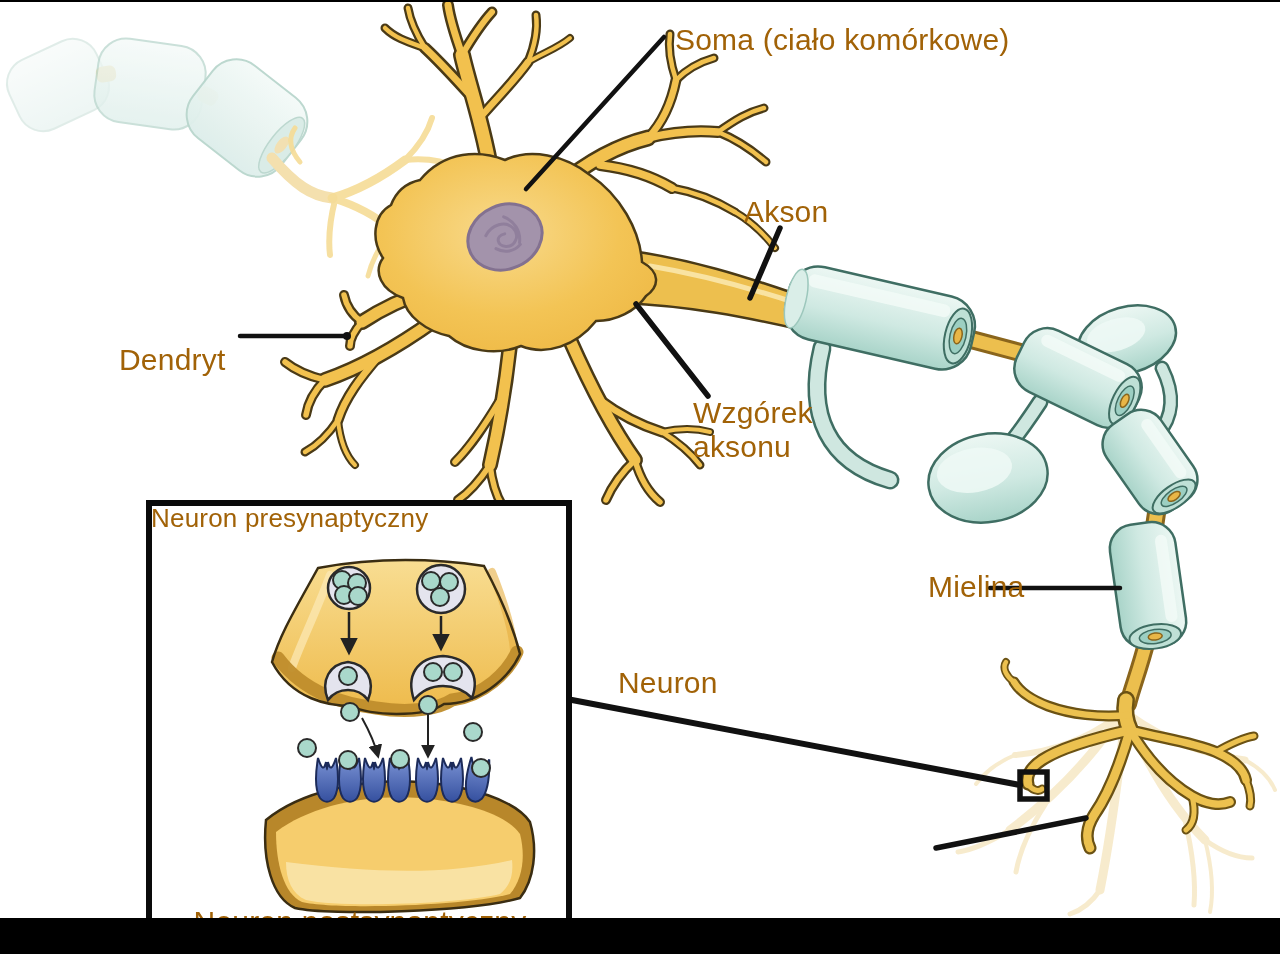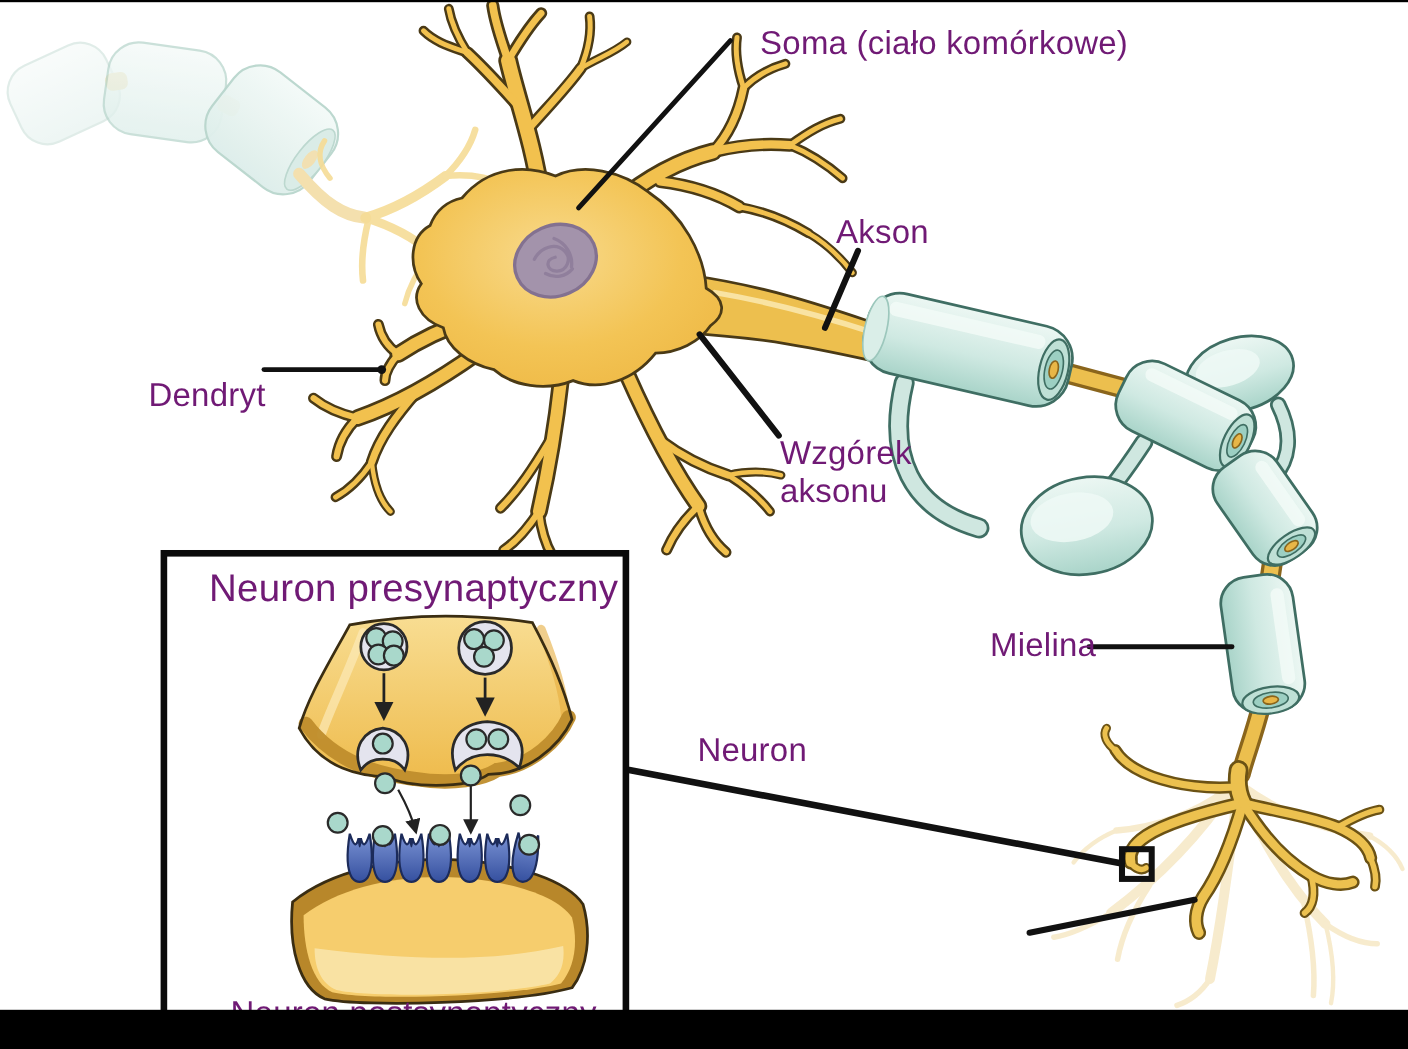--- a/index.html
+++ b/index.html
@@ -2,34 +2,34 @@
 <html><head>
 <meta charset="utf-8">
 <style>
   html,body{margin:0;padding:0;background:#ffffff;}
   .stage{
     position:relative;width:1280px;height:954px;background:#ffffff;
     overflow:hidden;font-family:"Liberation Sans",sans-serif;color:#1c1c1c;
   }
   .art{position:absolute;left:0;top:0;}
   .lbl{
-    position:absolute;font-size:30px;line-height:1.12;color:#701a75;
-    white-space:nowrap;letter-spacing:.2px;z-index:3;padding-left:16px;
+    position:absolute;font-size:30px;line-height:1.12;color:#a16207;
+    white-space:nowrap;letter-spacing:.2px;z-index:3;
   }
   .lbl.wrap{white-space:normal;}
   .topline{position:absolute;left:0;top:0;width:1280px;height:2px;background:#000;z-index:6;}
   .bottombar{position:absolute;left:0;top:918px;width:1280px;height:36px;background:#000;z-index:5;}
   .soma-l{left:675px;top:23px;}
   .akson-l{left:744px;top:195px;}
   .dendryt-l{left:119px;top:320px;margin-top:23px;}
   .wzgorek-l{left:693px;top:396px;width:170px;text-align:left;}
-  .mielina-l{left:884px;top:570px;}
+  .mielina-l{left:928px;top:570px;}
   .synapsa-l{left:618px;top:666px;}
   .zakonczenie-l{left:638px;top:831px;}
-  .inset-title{left:151px;top:515px;width:418px;text-align:center;font-size:35px;}
+  .inset-title{left:151px;top:504px;width:418px;font-size:26px;}
   .neuro-l{left:138px;top:725px;width:174px;text-align:right;font-size:29px;white-space:normal;}
   .cut-l{left:150px;top:905px;width:420px;text-align:center;z-index:1;}
 </style>
 </head>
 <body>
 
 <div class="stage">
 
 <svg class="art" width="1280" height="954" viewBox="0 0 1280 954">
   <defs>

